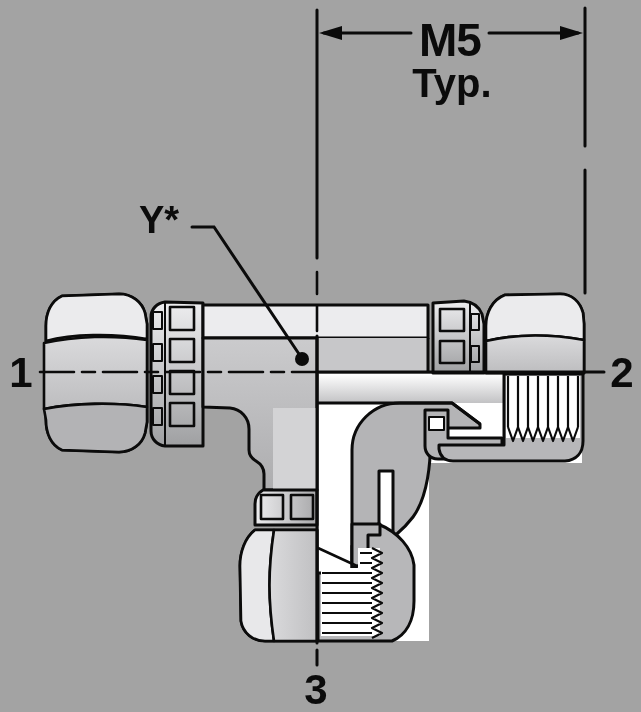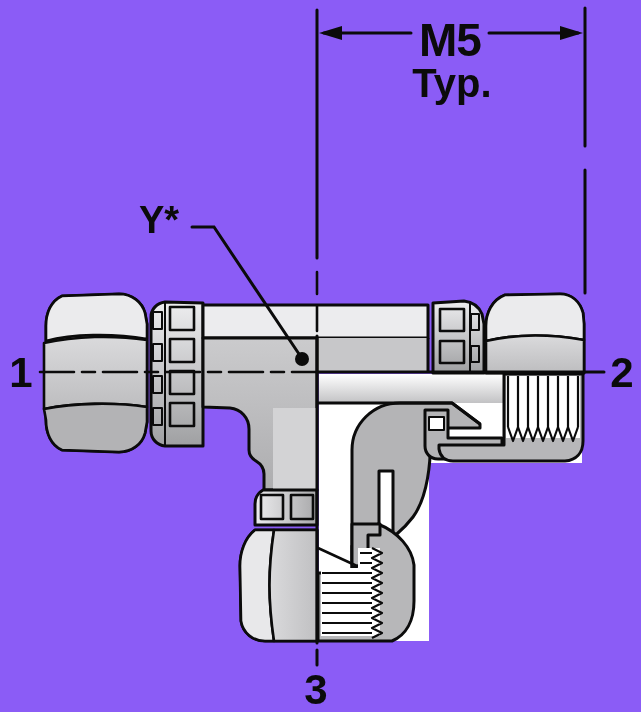--- a/index.html
+++ b/index.html
@@ -1,19 +1,19 @@
 <!DOCTYPE html>
 <html><head>
 <meta charset="utf-8">
 <style>
   html,body{margin:0;padding:0;background:#ffffff;}
   .canvas{
     position:relative;
     width:641px;height:712px;
-    background:#8b5cf6;
+    background:#a3a3a3;
     font-family:"Liberation Sans", sans-serif;
     overflow:hidden;
   }
   svg{display:block;}
   text{
     font-family:"Liberation Sans", sans-serif;
     font-weight:700;
     fill:#0b0b0b;
   }
   .lbl-port{font-size:42px;}

